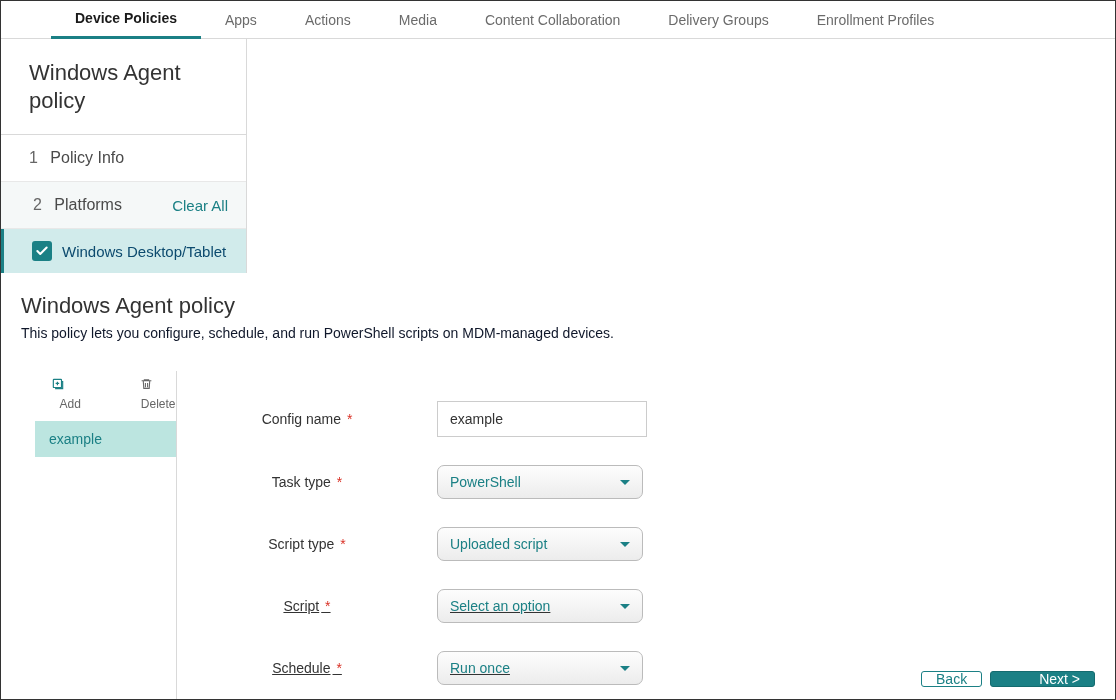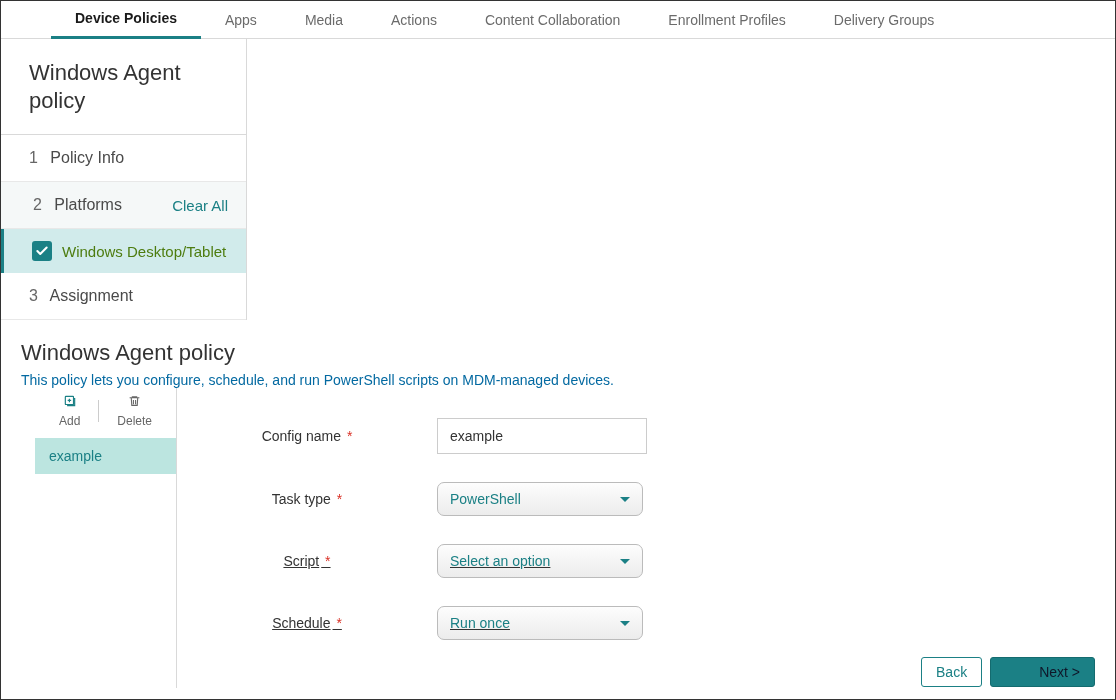--- a/index.html
+++ b/index.html
@@ -92,38 +92,39 @@
       height: 20px;
       background: #1b8085;
       border-radius: 3px;
       display: flex;
       align-items: center;
       justify-content: center;
       color: #fff;
       flex-shrink: 0;
     }
     .platform-label {
-      color: #4d7c0f;
+      color: #0c4a6e;
       font-size: 15px;
     }
     .content-area {
       flex: 1;
       padding: 20px 20px 0 20px;
       position: relative;
       overflow: hidden;
     }
     .page-title {
       font-size: 22px;
       font-weight: 500;
       color: #333;
       margin-bottom: 6px;
     }
     .page-description {
-      color: #0369a1;
-      font-size: 14px;
+      color: #0f172a;
+      font-size: 14px;
+      margin-bottom: 30px;
     }
     .config-panel {
       display: flex;
       margin-left: 14px;
     }
     .config-left {
       width: 142px;
       border-right: 1px solid #d9d9d9;
     }
     .toolbar {
@@ -143,20 +144,21 @@
     }
     .toolbar-btn .ico {
       color: #1b8085;
       font-size: 14px;
       height: 16px;
     }
     .toolbar-btn.del .ico { color: #666; }
     .toolbar-btn .lbl {
       font-size: 12px;
       color: #666;
+      margin-left: 24px;
     }
     .toolbar-sep {
       width: 1px;
       height: 22px;
       background: #ccc;
     }
     .config-list-item {
       background: #bce5e0;
       padding: 10px 14px;
       color: #1b8085;
@@ -231,51 +233,51 @@
       color: #333;
     }
     .footer-buttons {
       position: absolute;
       bottom: 12px;
       right: 20px;
       display: flex;
       gap: 8px;
     }
     .btn {
-      height: 30px;
+      height: 16px;
       padding: 0 14px;
       border-radius: 3px;
       font-size: 14px;
       cursor: pointer;
       display: flex;
       align-items: center;
     }
     .btn-back {
       background: #fff;
       border: 1px solid #1b8085;
       color: #1b8085;
     }
     .btn-next {
       background: #1b8085;
       border: 1px solid #146b6f;
-      color: #0f172a;
+      color: #ffffff;
       padding-left: 48px;
     }
   </style>
 </head>
 <body>
 
 <div class="top-tabs">
   <div class="top-tab active">Device Policies</div>
   <div class="top-tab">Apps</div>
+  <div class="top-tab">Actions</div>
   <div class="top-tab">Media</div>
-  <div class="top-tab">Actions</div>
   <div class="top-tab">Content Collaboration</div>
+  <div class="top-tab">Delivery Groups</div>
   <div class="top-tab">Enrollment Profiles</div>
-  <div class="top-tab">Delivery Groups</div>
 </div>
 
 <div class="main-container">
   <div class="sidebar">
     <div class="sidebar-title">Windows Agent policy</div>
     <div class="step-item">
       <span>
         <span class="step-num">1</span>
         <span>Policy Info</span>
       </span>
@@ -287,26 +289,20 @@
       </span>
       <span class="clear-all">Clear All</span>
     </div>
     <div class="platform-item">
       <span class="checkbox">
         <svg width="14" height="14" viewBox="0 0 24 24" fill="none" stroke="#fff" stroke-width="3.5" stroke-linecap="round" stroke-linejoin="round">
             <path d="M20 6L9 17l-5-5"></path>
           </svg>
       </span>
       <span class="platform-label">Windows Desktop/Tablet</span>
-    </div>
-    <div class="step-item">
-      <span>
-        <span class="step-num">3</span>
-        <span>Assignment</span>
-      </span>
     </div>
   </div>
 
   <div class="content-area">
     <div class="page-title">Windows Agent policy</div>
     <div class="page-description">This policy lets you configure, schedule, and run PowerShell scripts on MDM-managed devices.</div>
 
     <div class="config-panel">
       <div class="config-left">
         <div class="toolbar">
@@ -344,20 +340,29 @@
         <div class="form-row">
           <div class="form-label">
             <span>Task type</span><span class="req"> *</span>
           </div>
           <div class="select-box">
             <span class="select-value">PowerShell</span>
             <span class="caret-down"></span>
           </div>
         </div>
 
+        <div class="form-row">
+          <div class="form-label">
+            <span>Script type</span><span class="req"> *</span>
+          </div>
+          <div class="select-box">
+            <span class="select-value">Uploaded script</span>
+            <span class="caret-down"></span>
+          </div>
+        </div>
 
         <div class="form-row extra">
           <div class="form-label">
             <span>Script</span><span class="req"> *</span>
           </div>
           <div class="select-box">
             <span class="select-value">Select an option</span>
             <span class="caret-down"></span>
           </div>
         </div>

